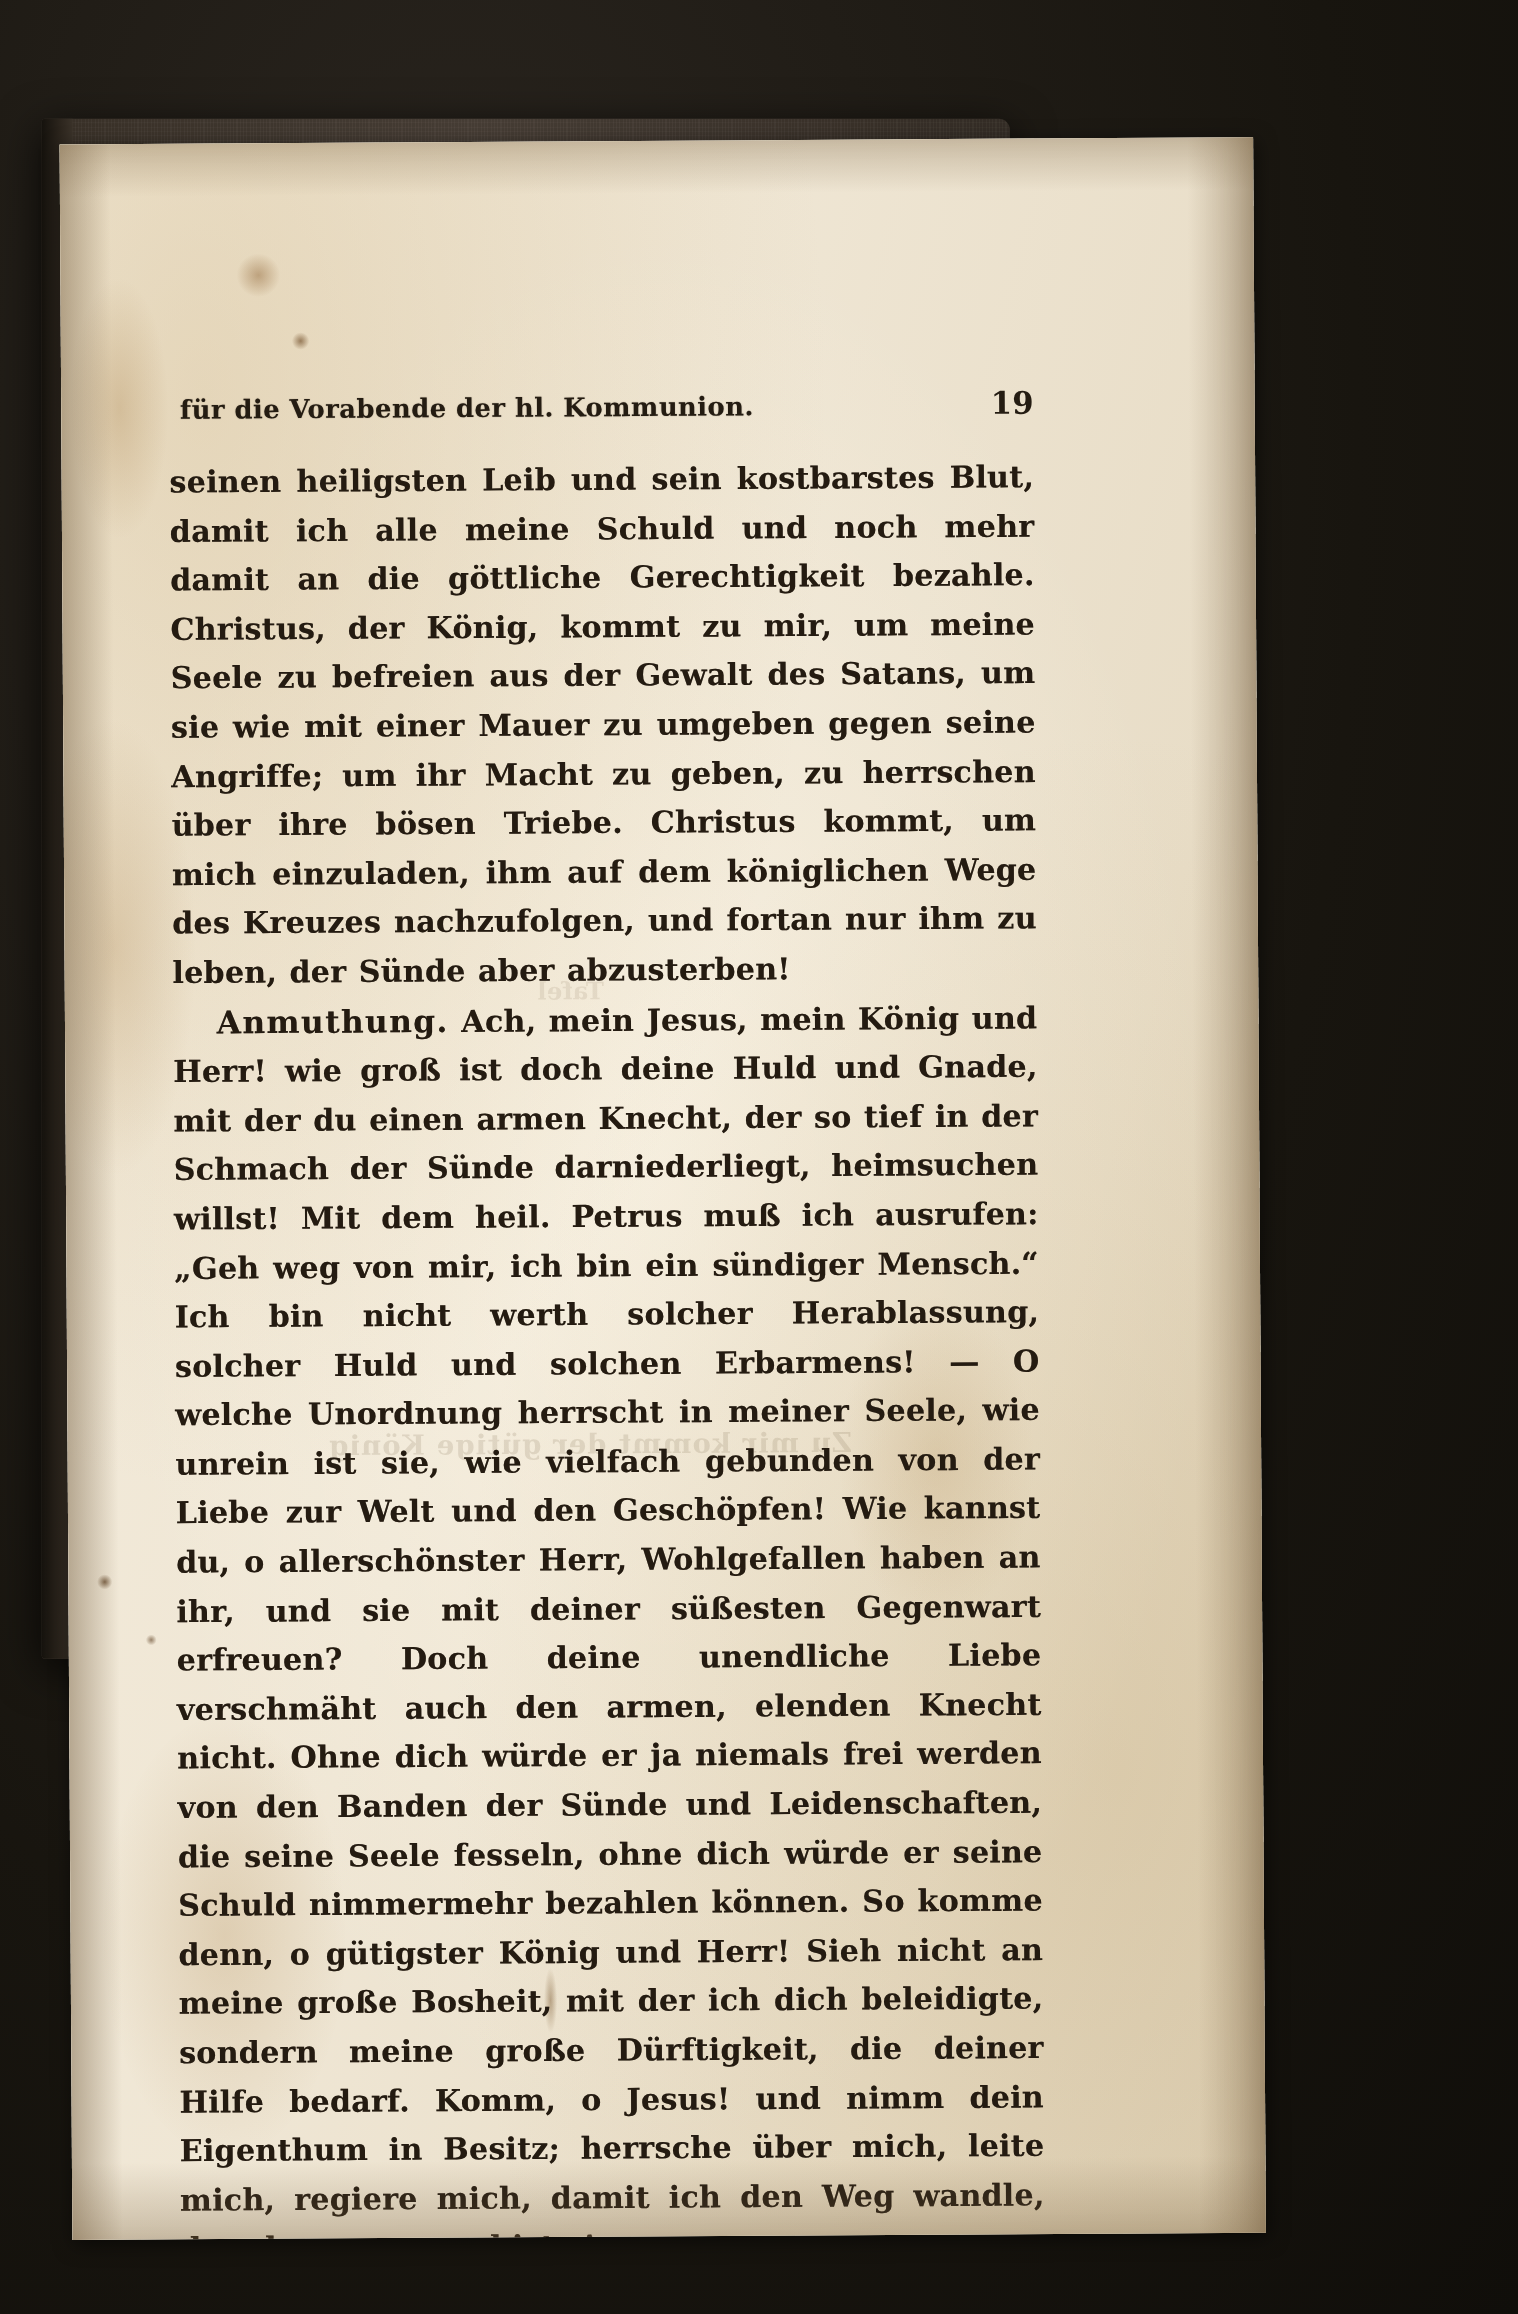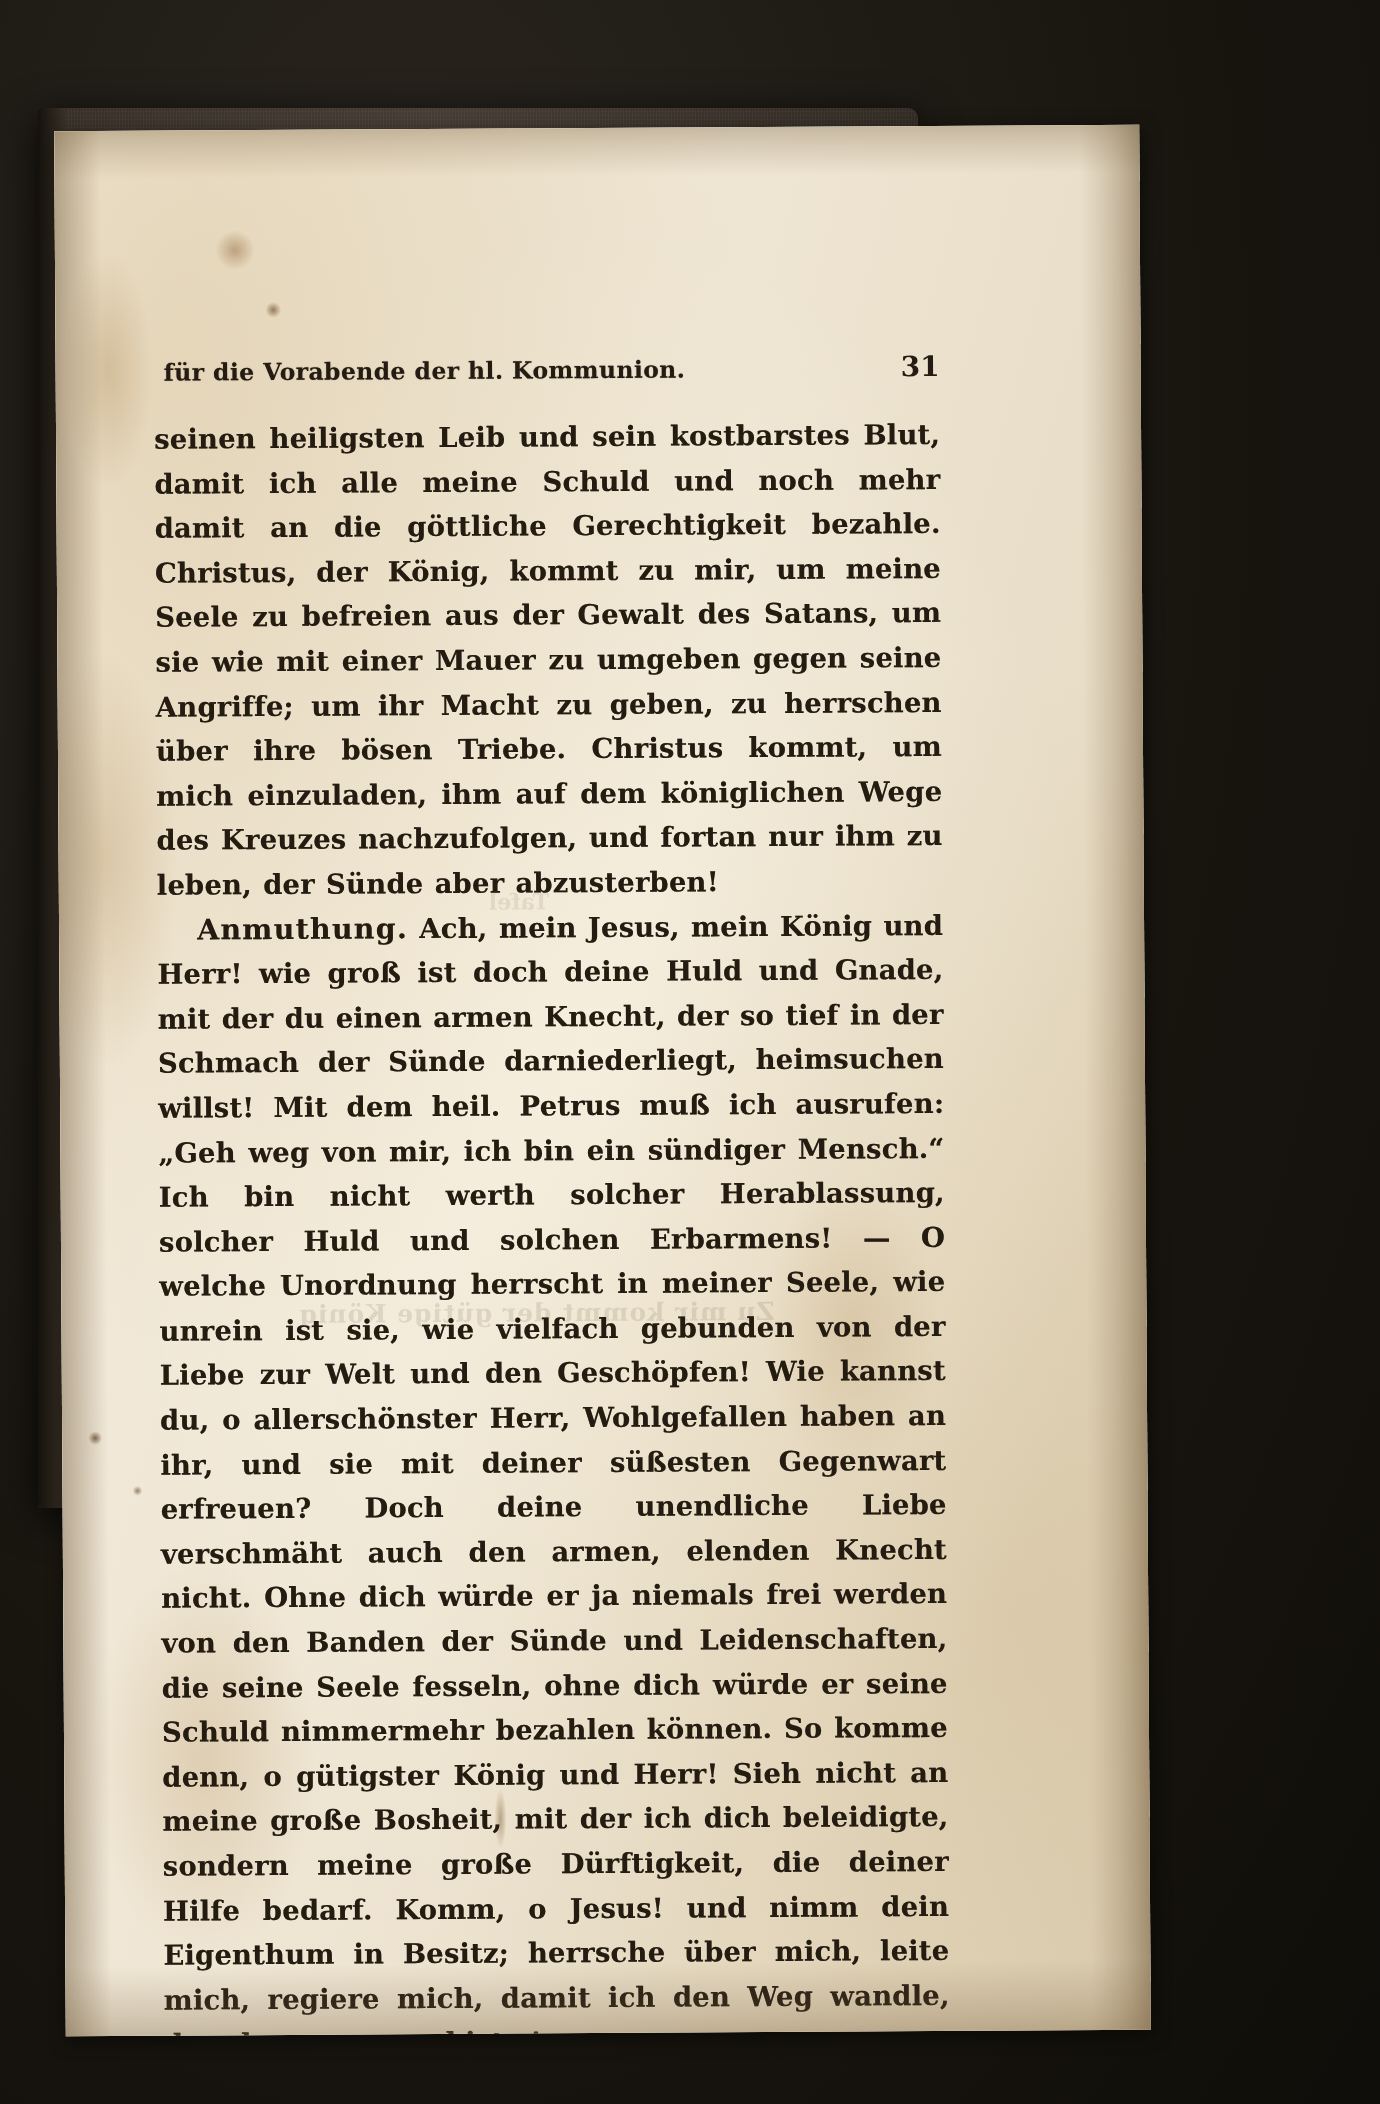--- a/index.html
+++ b/index.html
@@ -222,21 +222,21 @@
       <div class="stain" style="left:70px;  top:1355px; width:10px;  height:10px;  background:radial-gradient(ellipse, rgba(90,60,30,0.6), rgba(90,60,30,0) 70%);"></div>
       <div class="stain" style="left:430px; top:1660px; width:12px;  height:60px;  background:radial-gradient(ellipse, rgba(120,86,44,0.45), rgba(120,86,44,0) 70%);"></div>
 
       <div id="showthrough">Zu mir kommt der gütige König</div>
       <div id="showthrough2">Tafel</div>
 
       <div id="textblock">
 
         <div id="running-head">
           <div id="running-title">für die Vorabende der hl. Kommunion.</div>
-          <div id="page-number">31</div>
+          <div id="page-number">19</div>
         </div>
 
         <p class="para">seinen heiligsten Leib und sein kostbarstes Blut, damit ich alle meine Schuld und noch mehr damit an die göttliche Gerechtigkeit bezahle. Christus, der König, kommt zu mir, um meine Seele zu befreien aus der Gewalt des Satans, um sie wie mit einer Mauer zu umgeben gegen seine Angriffe; um ihr Macht zu geben, zu herrschen über ihre bösen Triebe. Christus kommt, um mich einzuladen, ihm auf dem königlichen Wege des Kreuzes nachzufolgen, und fortan nur ihm zu leben, der Sünde aber abzusterben!</p>
 
         <p class="para indent"><span class="lead">Anmuthung.</span><span> Ach, mein Jesus, mein König und Herr! wie groß ist doch deine Huld und Gnade, mit der du einen armen Knecht, der so tief in der Schmach der Sünde darniederliegt, heimsuchen willst! Mit dem heil. Petrus muß ich ausrufen: „Geh weg von mir, ich bin ein sündiger Mensch.“   Ich bin nicht werth solcher Herablassung, solcher Huld und solchen Erbarmens! — O welche Unordnung herrscht in meiner Seele, wie unrein ist sie, wie vielfach gebunden von der Liebe zur Welt und den Geschöpfen! Wie kannst du, o allerschönster Herr, Wohlgefallen haben an ihr, und sie mit deiner süßesten Gegenwart erfreuen? Doch deine unendliche Liebe verschmäht auch den armen, elenden Knecht nicht.   Ohne dich würde er ja niemals frei werden von den Banden der Sünde und Leidenschaften, die seine Seele fesseln, ohne dich würde er seine Schuld nimmermehr bezahlen können. So komme denn, o gütigster König und Herr! Sieh nicht an meine große Bosheit, mit der ich dich beleidigte, sondern meine große Dürftigkeit, die deiner Hilfe bedarf. Komm, o Jesus! und nimm dein Eigenthum in Besitz; herrsche über mich, leite mich, regiere mich, damit ich den Weg wandle, den du gegangen bist.   Amen.</span></p>
 
       </div>
 
       <div id="gutter-shade"></div>
       <div id="fore-edge-shade"></div>

